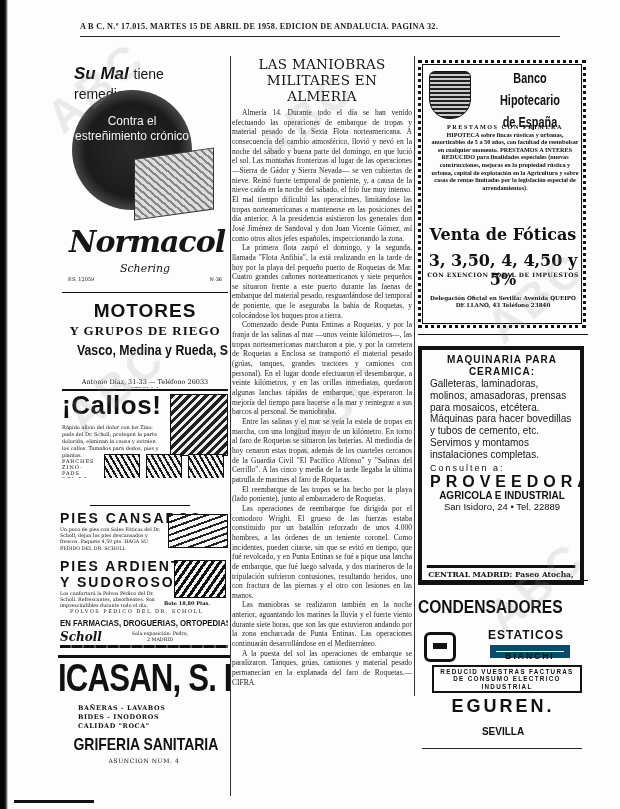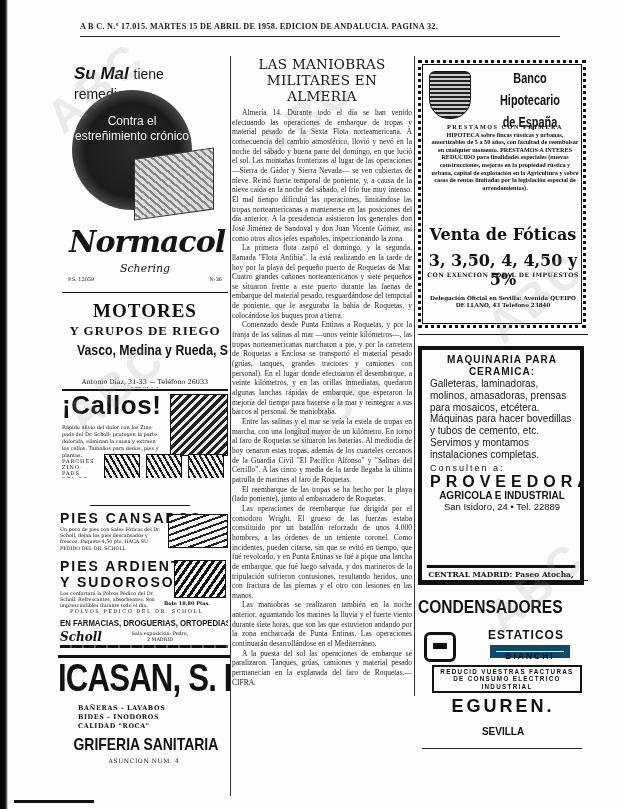--- a/index.html
+++ b/index.html
@@ -32,21 +32,21 @@
     transform: skewY(-8deg); }
   .normacol .brand { position: absolute; left: 4px; top: 166px; width: 162px; text-align: center;
     font-family: "DejaVu Serif", serif; font-size: 30px; font-weight: bold; font-style: italic;
     letter-spacing: -1px; color: #151515; }
   .normacol .maker { position: absolute; left: 48px; top: 204px; width: 70px; text-align: center;
     font-family: "DejaVu Serif", serif; font-style: italic; font-size: 11px; }
   .normacol .code-l { position: absolute; left: 6px; top: 218px; font-size: 5px; }
   .normacol .code-r { position: absolute; right: 6px; top: 218px; font-size: 5px; }
 
   .motores { left: 62px; top: 296px; width: 166px; height: 92px; text-align: center; }
-  .motores .h1 { font-family: Liberation Serif, serif; font-weight: bold; font-size: 19px; letter-spacing: 1px; margin-top: 4px; }
+  .motores .h1 { font-family: Liberation Sans, sans-serif; font-weight: bold; font-size: 19px; letter-spacing: 1px; margin-top: 4px; }
   .motores .h2 { font-family: "Liberation Serif", serif; font-weight: bold; font-size: 13px; letter-spacing: 1px; margin-top: 1px; }
   .motores .h3 { font-family: "Liberation Sans Narrow", "Liberation Sans", sans-serif; font-weight: bold;
     font-size: 15px; transform: scaleX(0.82); transform-origin: center; white-space: nowrap; margin-top: 2px; }
   .motores .addr { font-size: 6.5px; margin-top: 20px; }
   .motores .city { font-size: 6.5px; }
 
   .hrule { position: absolute; height: 2px; background: #111; }
 
   .callos { left: 62px; top: 392px; width: 166px; height: 86px; }
   .callos .title { position: absolute; left: 0; top: -2px; font-family: "Liberation Sans", sans-serif;

